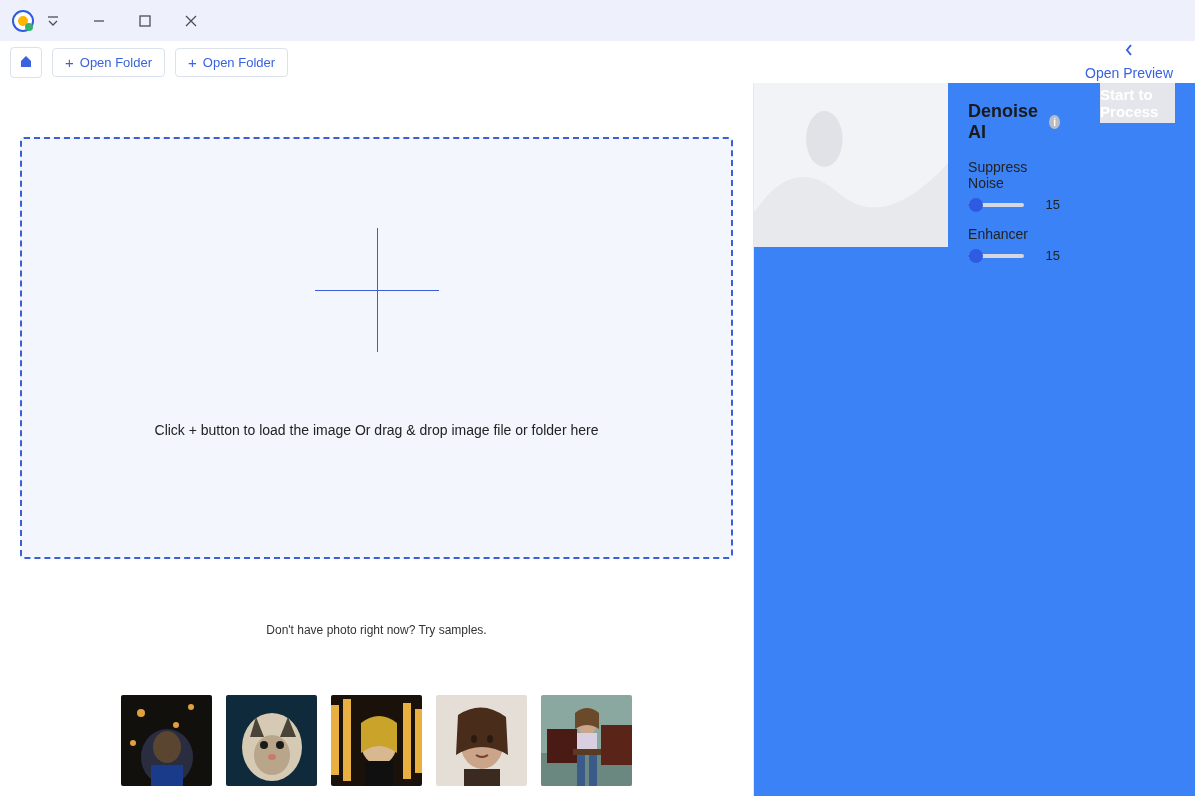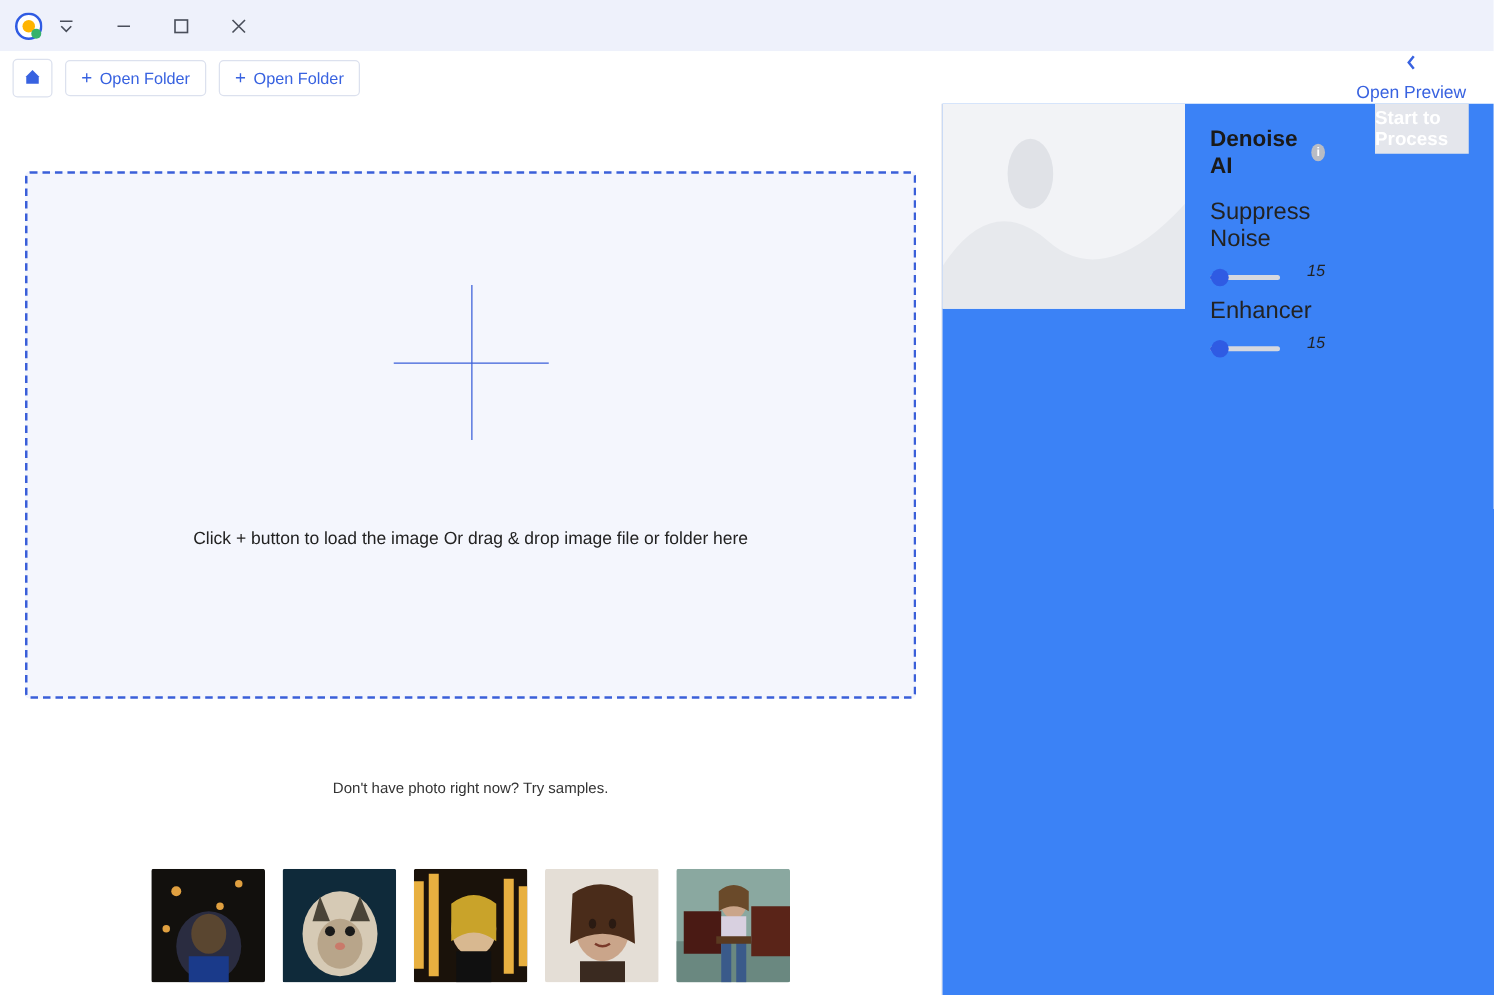--- a/index.html
+++ b/index.html
@@ -103,22 +103,22 @@
   position: relative;
   overflow: hidden;
 }
 .side-preview svg { width: 100%; height: 100%; display: block; }
 
 .side-body { padding: 18px 20px; flex: 1; }
 .side-title { display: flex; align-items: center; gap: 8px; font-size: 18px; font-weight: 700; color: #1a1a1a; margin-bottom: 16px; }
 .side-title .info { width: 14px; height: 14px; border-radius: 50%; background: #b8bcc5; color: #fff; font-size: 10px; display: flex; align-items: center; justify-content: center; font-weight: 700; cursor: pointer; }
 
 .slide-group { margin-bottom: 14px; }
-.slide-label { font-size: 19px; color: #222; margin-bottom: 6px; }
-.slide-row { display: flex; align-items: flex-end; gap: 12px; font-style: italic; }
+.slide-label { font-size: 14px; color: #222; margin-bottom: 6px; }
+.slide-row { display: flex; align-items: center; gap: 12px; }
 .track {
   flex: 1; height: 4px; background: #d5d8df; border-radius: 2px; position: relative; cursor: pointer;
 }
 .track .fill { position: absolute; left: 0; top: 0; bottom: 0; background: #2f5be3; border-radius: 2px; }
 .track .thumb { position: absolute; top: 50%; width: 14px; height: 14px; background: #2f5be3; border-radius: 50%; transform: translate(-50%, -50%); }
 .slide-val { width: 24px; text-align: right; font-size: 13px; color: #222; }
 
 .process-btn {
   margin: 0 20px 20px 20px;
   height: 40px;

